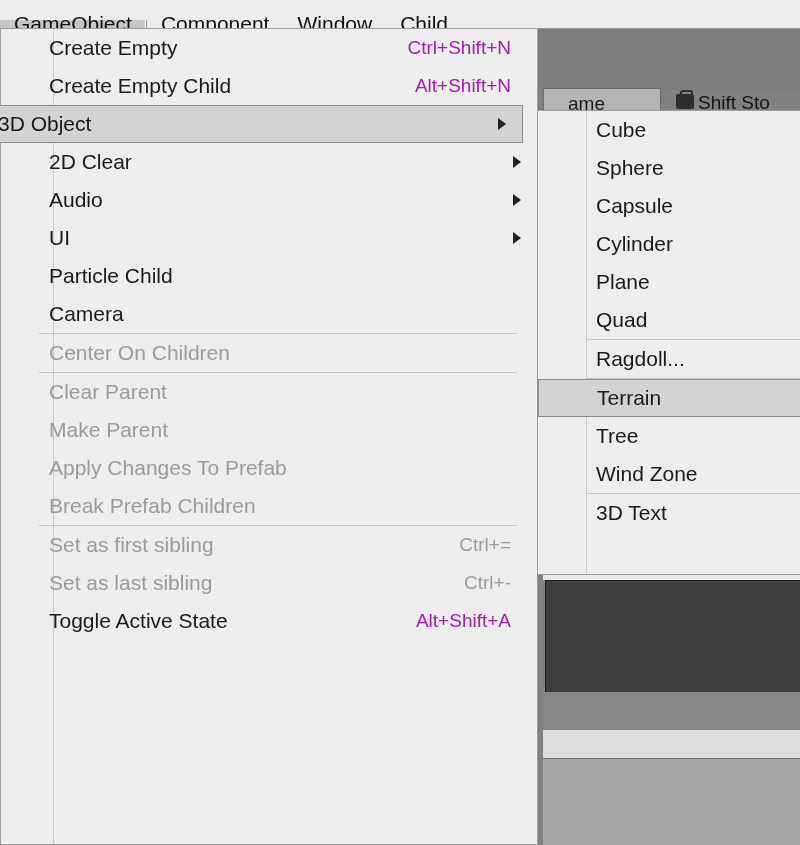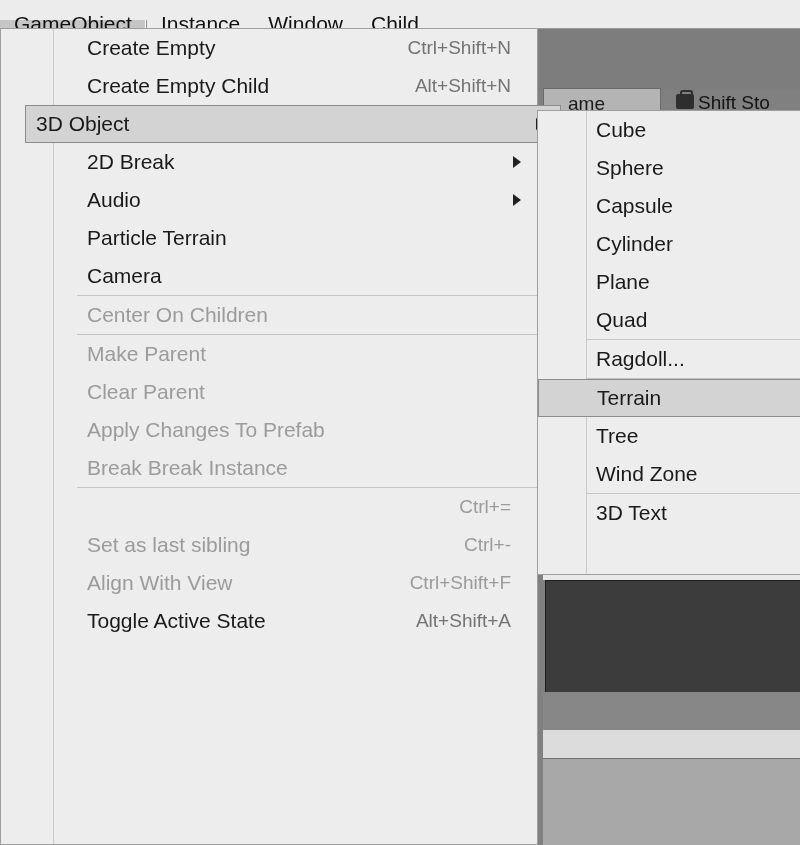--- a/index.html
+++ b/index.html
@@ -114,21 +114,21 @@
     align-items: center;
     box-sizing: border-box;
     font-size: 21px;
     color: #1a1a1a;
     white-space: nowrap;
   }
   .menu-row .mlabel { flex: 0 0 auto; }
   .menu-row .mshort {
     position: absolute;
     font-size: 19px;
-    color: #737373;
+    color: #a21caf;
   }
   .menu-row.disabled .mlabel,
   .menu-row.disabled .mshort { color: #9b9b9b; }
   .menu-row.highlight {
     background: #d3d3d3;
     border: 1px solid #8c8c8c;
   }
   .menu-row .arrow {
     position: absolute;
     width: 0; height: 0;
@@ -139,21 +139,21 @@
   .menu-sep {
     height: 1px;
     background: #c4c4c4;
   }
 
   
   #menu-gameobject {
     left: 0px; top: 28px; width: 538px; height: 817px;
   }
   #menu-gameobject .menu-gutter { width: 52px; }
-  #menu-gameobject .menu-list { margin-left: 76px; }
+  #menu-gameobject .menu-list { margin-left: 38px; }
   #menu-gameobject .menu-row { padding-left: 10px; }
   #menu-gameobject .menu-row.highlight {
     margin-left: -52px; width: 536px;
   }
   #menu-gameobject .menu-row .mshort { right: 26px; }
   #menu-gameobject .menu-row .arrow { right: 16px; }
   #menu-gameobject .menu-sep { margin-left: 0px; width: 478px; }
 
   
   #menu-3dobject {
@@ -177,82 +177,83 @@
   <div class="bg-tab" id="bg-tab-assetstore">Shift Sto</div>
   <div class="bg-strip-top"></div>
   <div class="bg-viewport"></div>
   <div class="bg-band-a"></div>
   <div class="bg-band-b"></div>
   <div class="bg-band-c"></div>
 </div>
 
 <div id="menubar">
     <div class="menubar-item active">GameObject</div>
-    <div class="menubar-item">Instance</div>
+    <div class="menubar-item">Component</div>
     <div class="menubar-item">Window</div>
     <div class="menubar-item">Child</div>
   </div>
 
 <div class="menu-panel" id="menu-gameobject">
   <div class="menu-gutter"></div>
   <div class="menu-list">
       <div class="menu-row">
         <span class="mlabel">Create Empty</span>
         <span class="mshort">Ctrl+Shift+N</span>
       </div>
       <div class="menu-row">
         <span class="mlabel">Create Empty Child</span>
         <span class="mshort">Alt+Shift+N</span>
       </div>
       <div class="menu-row highlight">
         <span class="mlabel">3D Object</span>
         <span class="arrow"></span>
       </div>
       <div class="menu-row">
-        <span class="mlabel">2D Break</span>
+        <span class="mlabel">2D Clear</span>
         <span class="arrow"></span>
       </div>
       <div class="menu-row">
         <span class="mlabel">Audio</span>
         <span class="arrow"></span>
       </div>
       <div class="menu-row">
-        <span class="mlabel">Particle Terrain</span>
+        <span class="mlabel">UI</span>
+        <span class="arrow"></span>
+      </div>
+      <div class="menu-row">
+        <span class="mlabel">Particle Child</span>
       </div>
       <div class="menu-row">
         <span class="mlabel">Camera</span>
       </div>
       <div class="menu-sep"></div>
       <div class="menu-row disabled">
         <span class="mlabel">Center On Children</span>
       </div>
       <div class="menu-sep"></div>
       <div class="menu-row disabled">
+        <span class="mlabel">Clear Parent</span>
+      </div>
+      <div class="menu-row disabled">
         <span class="mlabel">Make Parent</span>
       </div>
       <div class="menu-row disabled">
-        <span class="mlabel">Clear Parent</span>
-      </div>
-      <div class="menu-row disabled">
         <span class="mlabel">Apply Changes To Prefab</span>
       </div>
       <div class="menu-row disabled">
-        <span class="mlabel">Break Break Instance</span>
-      </div>
-      <div class="menu-sep"></div>
-      <div class="menu-row disabled">
+        <span class="mlabel">Break Prefab Children</span>
+      </div>
+      <div class="menu-sep"></div>
+      <div class="menu-row disabled">
+        <span class="mlabel">Set as first sibling</span>
         <span class="mshort">Ctrl+=</span>
       </div>
       <div class="menu-row disabled">
         <span class="mlabel">Set as last sibling</span>
         <span class="mshort">Ctrl+-</span>
-      </div>
-      <div class="menu-row disabled">
-        <span class="mlabel">Align With View</span>
-        <span class="mshort">Ctrl+Shift+F</span>
       </div>
       <div class="menu-row">
         <span class="mlabel">Toggle Active State</span>
         <span class="mshort">Alt+Shift+A</span>
       </div>
     </div>
 </div>
 
 <div class="menu-panel" id="menu-3dobject">
   <div class="menu-gutter"></div>

